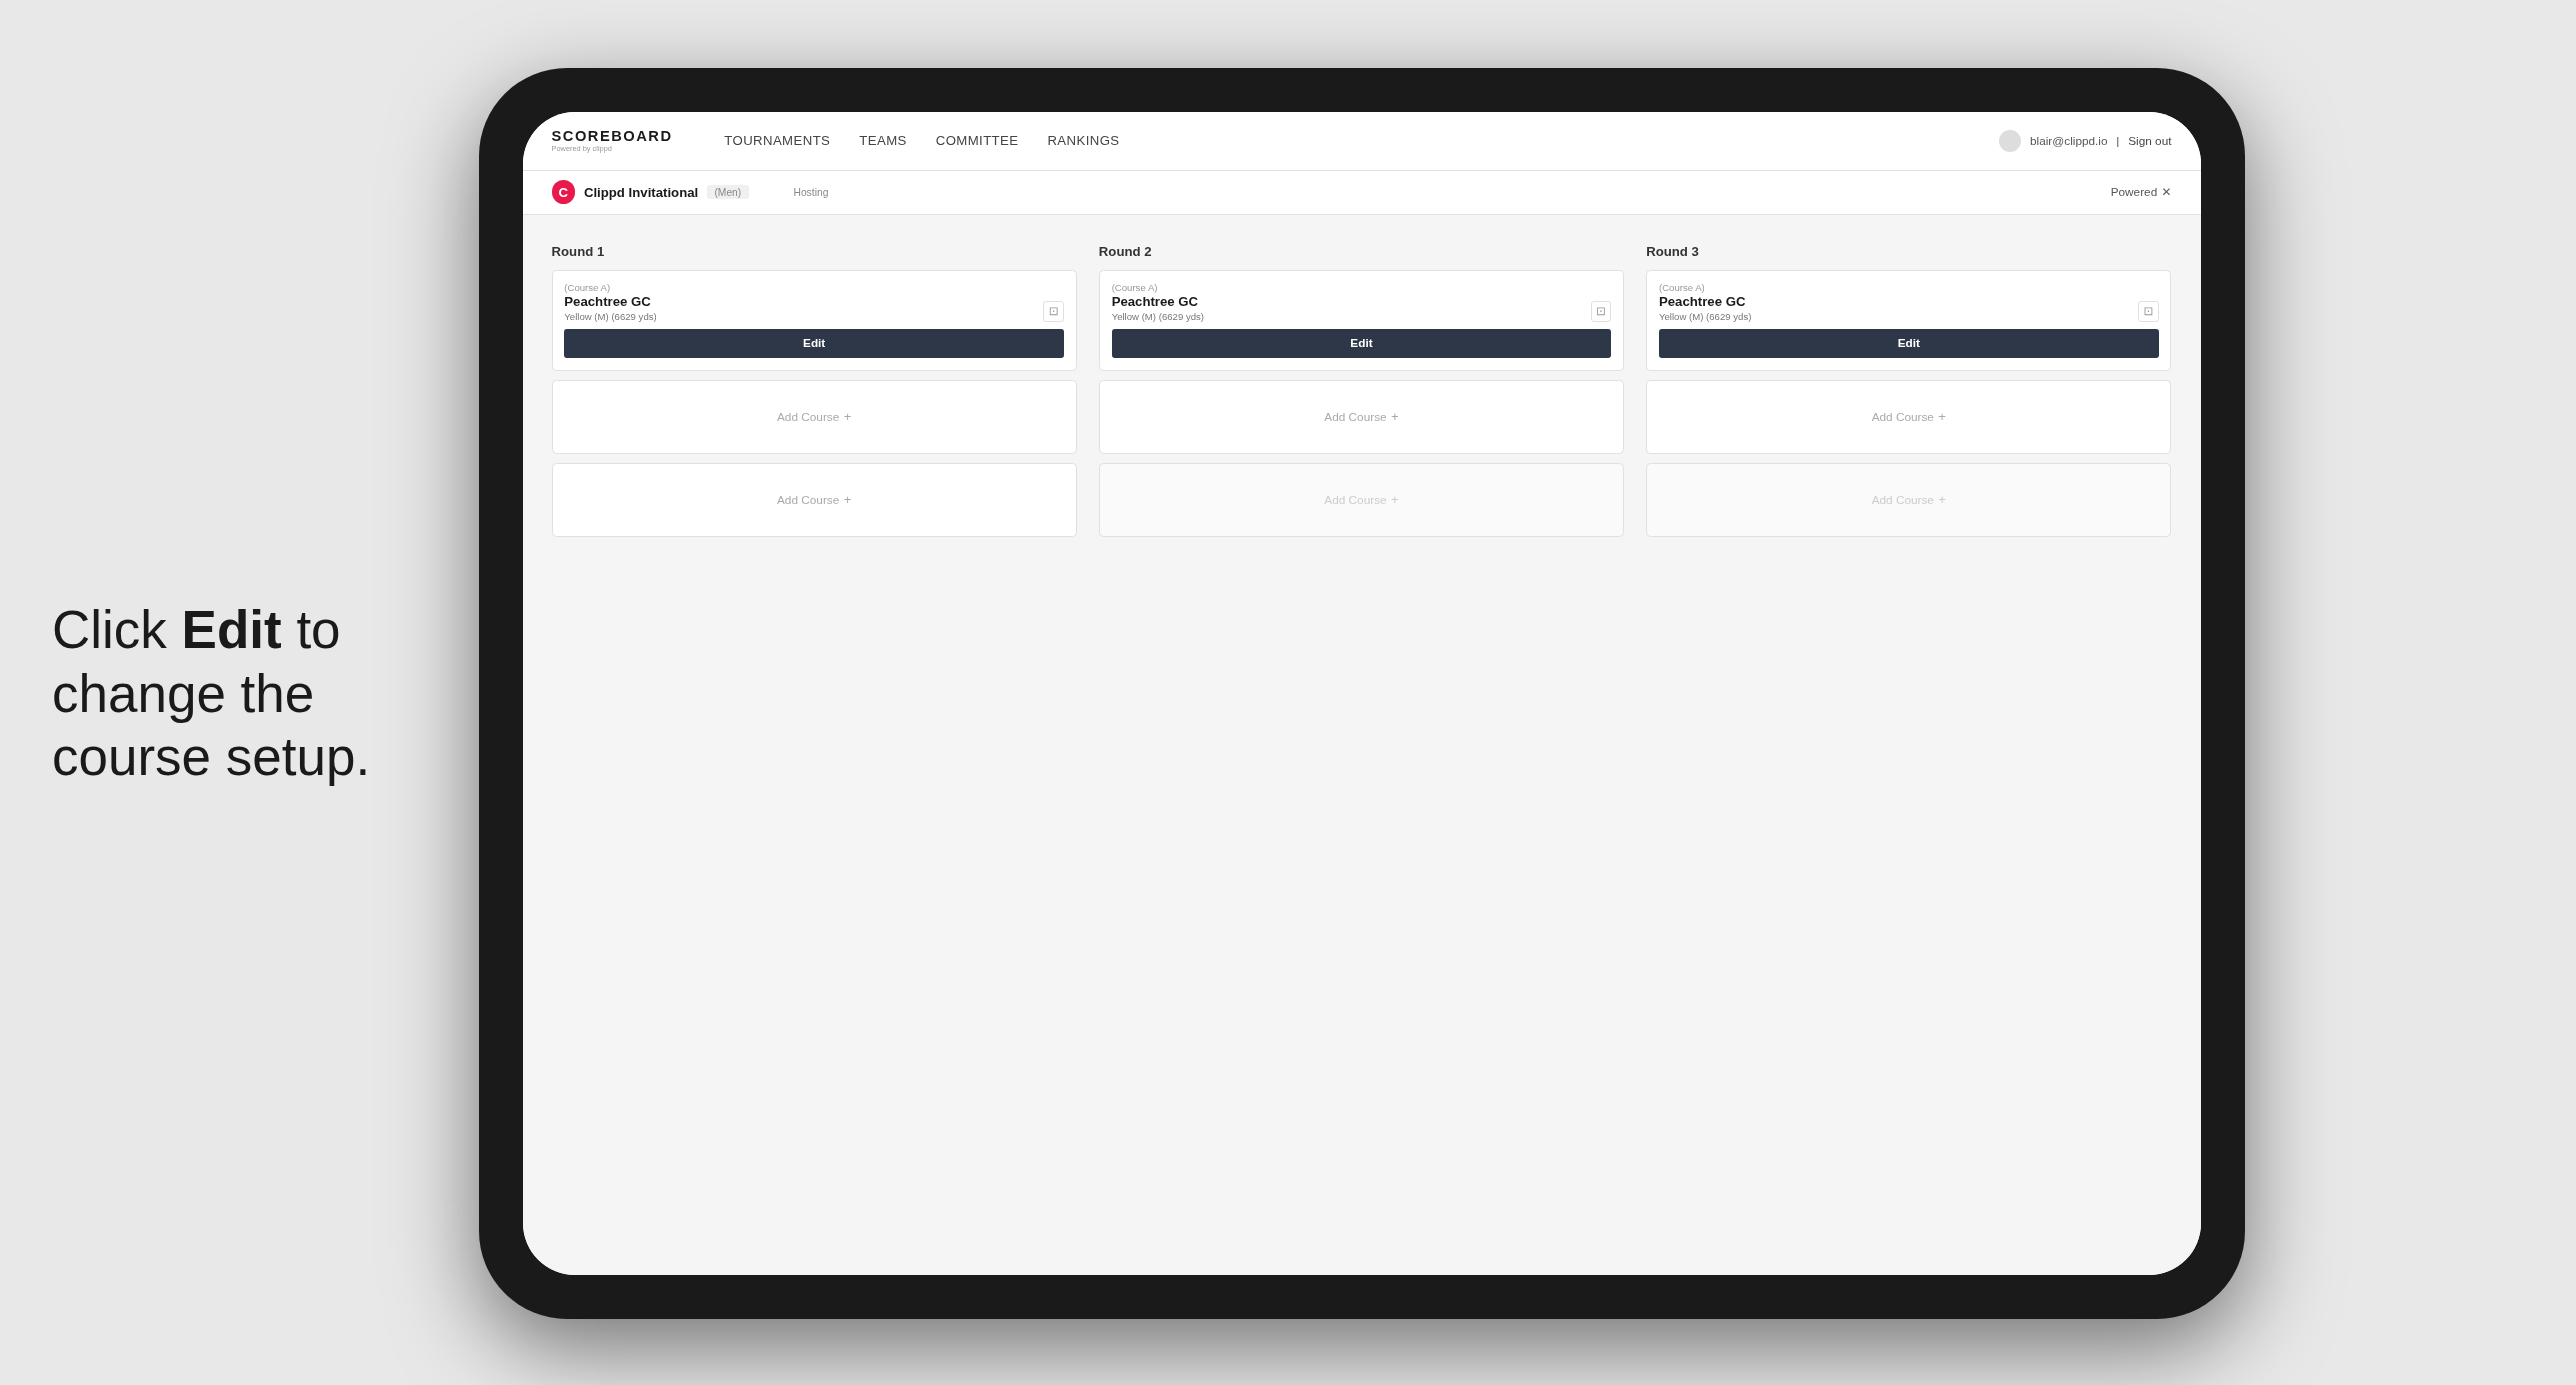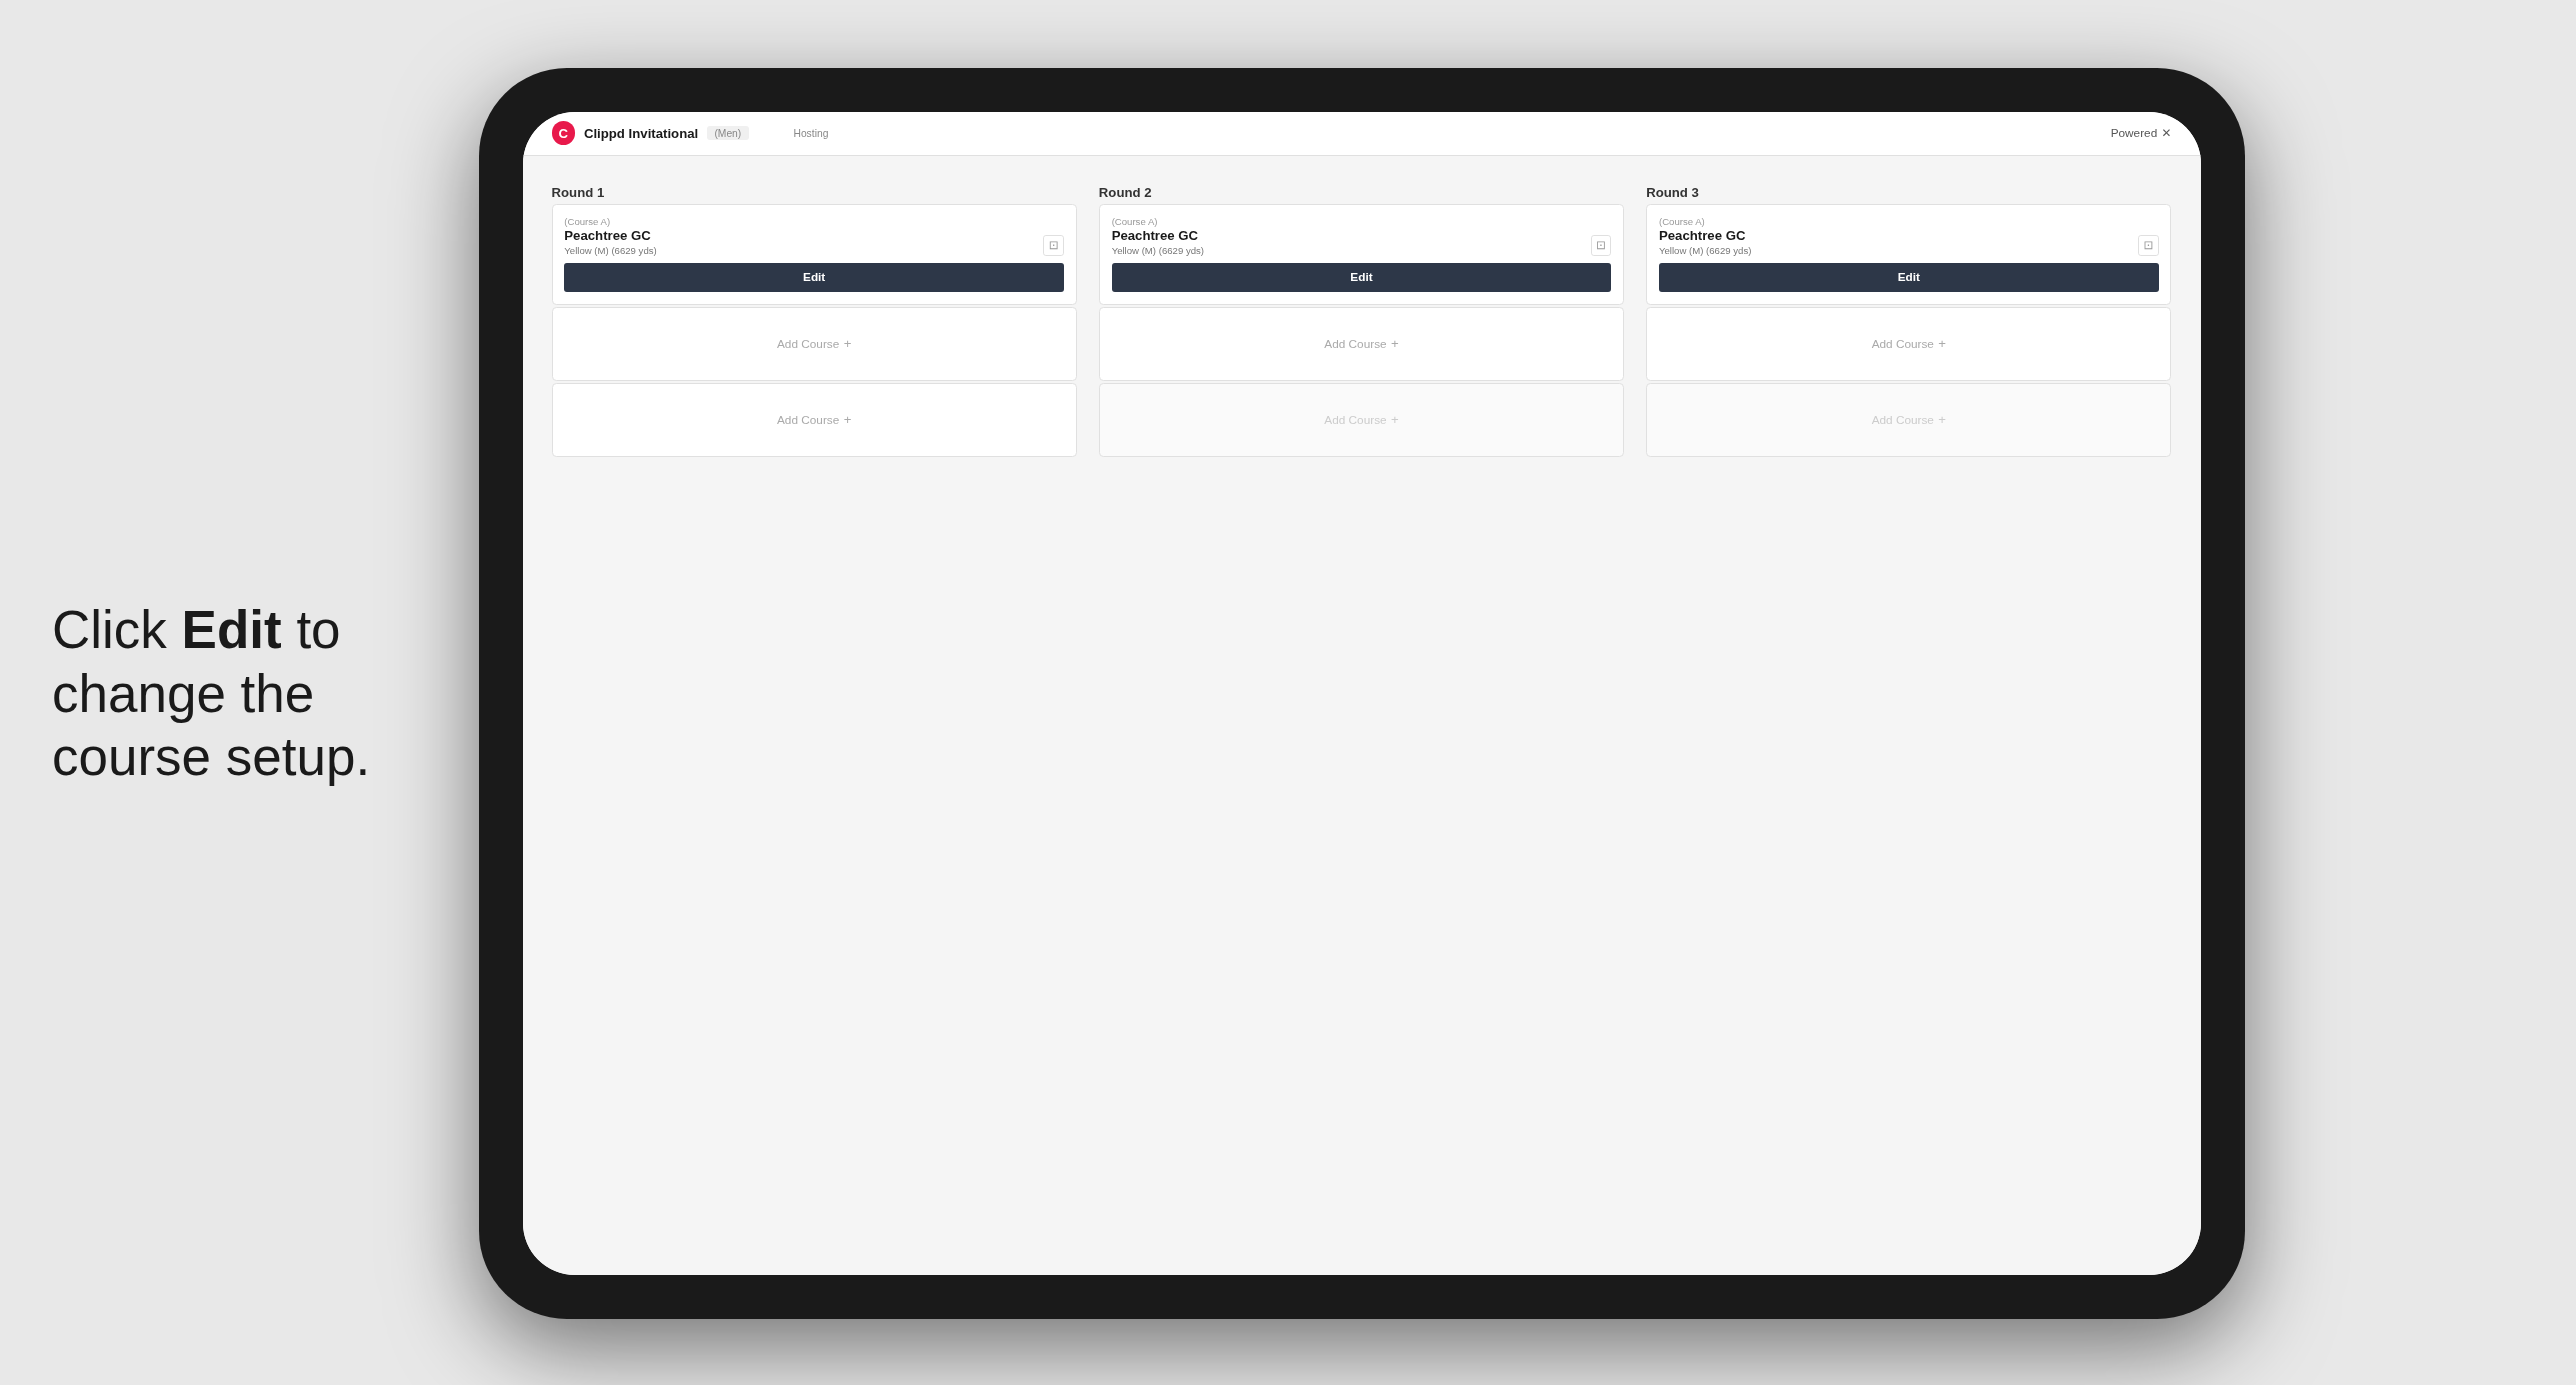--- a/index.html
+++ b/index.html
@@ -211,21 +211,21 @@
 
     .rounds-grid {
       display: grid;
       grid-template-columns: 1fr 1fr 1fr;
       gap: 22px;
     }
 
     .round-column {
       display: flex;
       flex-direction: column;
-      gap: 2px;
+      gap: 9px;
     }
 
     .round-label {
       font-size: 13.2px;
       font-weight: 600;
       color: #333;
       margin-bottom: 2.9px;
     }
 
     
@@ -352,20 +352,38 @@
     <marker id="arrowhead" markerWidth="10" markerHeight="7" refX="9" refY="3.5" orient="auto">
       <polygon points="0 0, 10 3.5, 0 7" fill="#e8194b"></polygon>
     </marker>
   </defs>
   <path d="M 60,20 Q 200,20 380,200" stroke="#e8194b" stroke-width="10" fill="none" marker-end="url(#arrowhead)"></path>
 </svg>
 
 <div class="tablet-frame">
   <div class="tablet-screen">
 
+    <nav class="top-nav">
+      <div class="logo-area">
+        <span class="logo-scoreboard">SCOREBOARD</span>
+        <span class="logo-powered">Powered by clippd</span>
+      </div>
+      <div class="nav-links">
+        <a class="nav-link">TOURNAMENTS</a>
+        <a class="nav-link">TEAMS</a>
+        <a class="nav-link">COMMITTEE</a>
+        <a class="nav-link">RANKINGS</a>
+      </div>
+      <div class="top-nav-right">
+        <div class="user-avatar"></div>
+        <span>blair@clippd.io</span>
+        <span>|</span>
+        <span class="sign-out-link">Sign out</span>
+      </div>
+    </nav>
 
     <div class="tournament-bar">
       <div class="tournament-info">
         <div class="tournament-logo">C</div>
         <span class="tournament-name">Clippd Invitational</span>
         <span class="tournament-badge">(Men)</span>
         <span class="hosting-badge">Hosting</span>
       </div>
       <div class="cancel-btn">
         <span>Powered</span>

